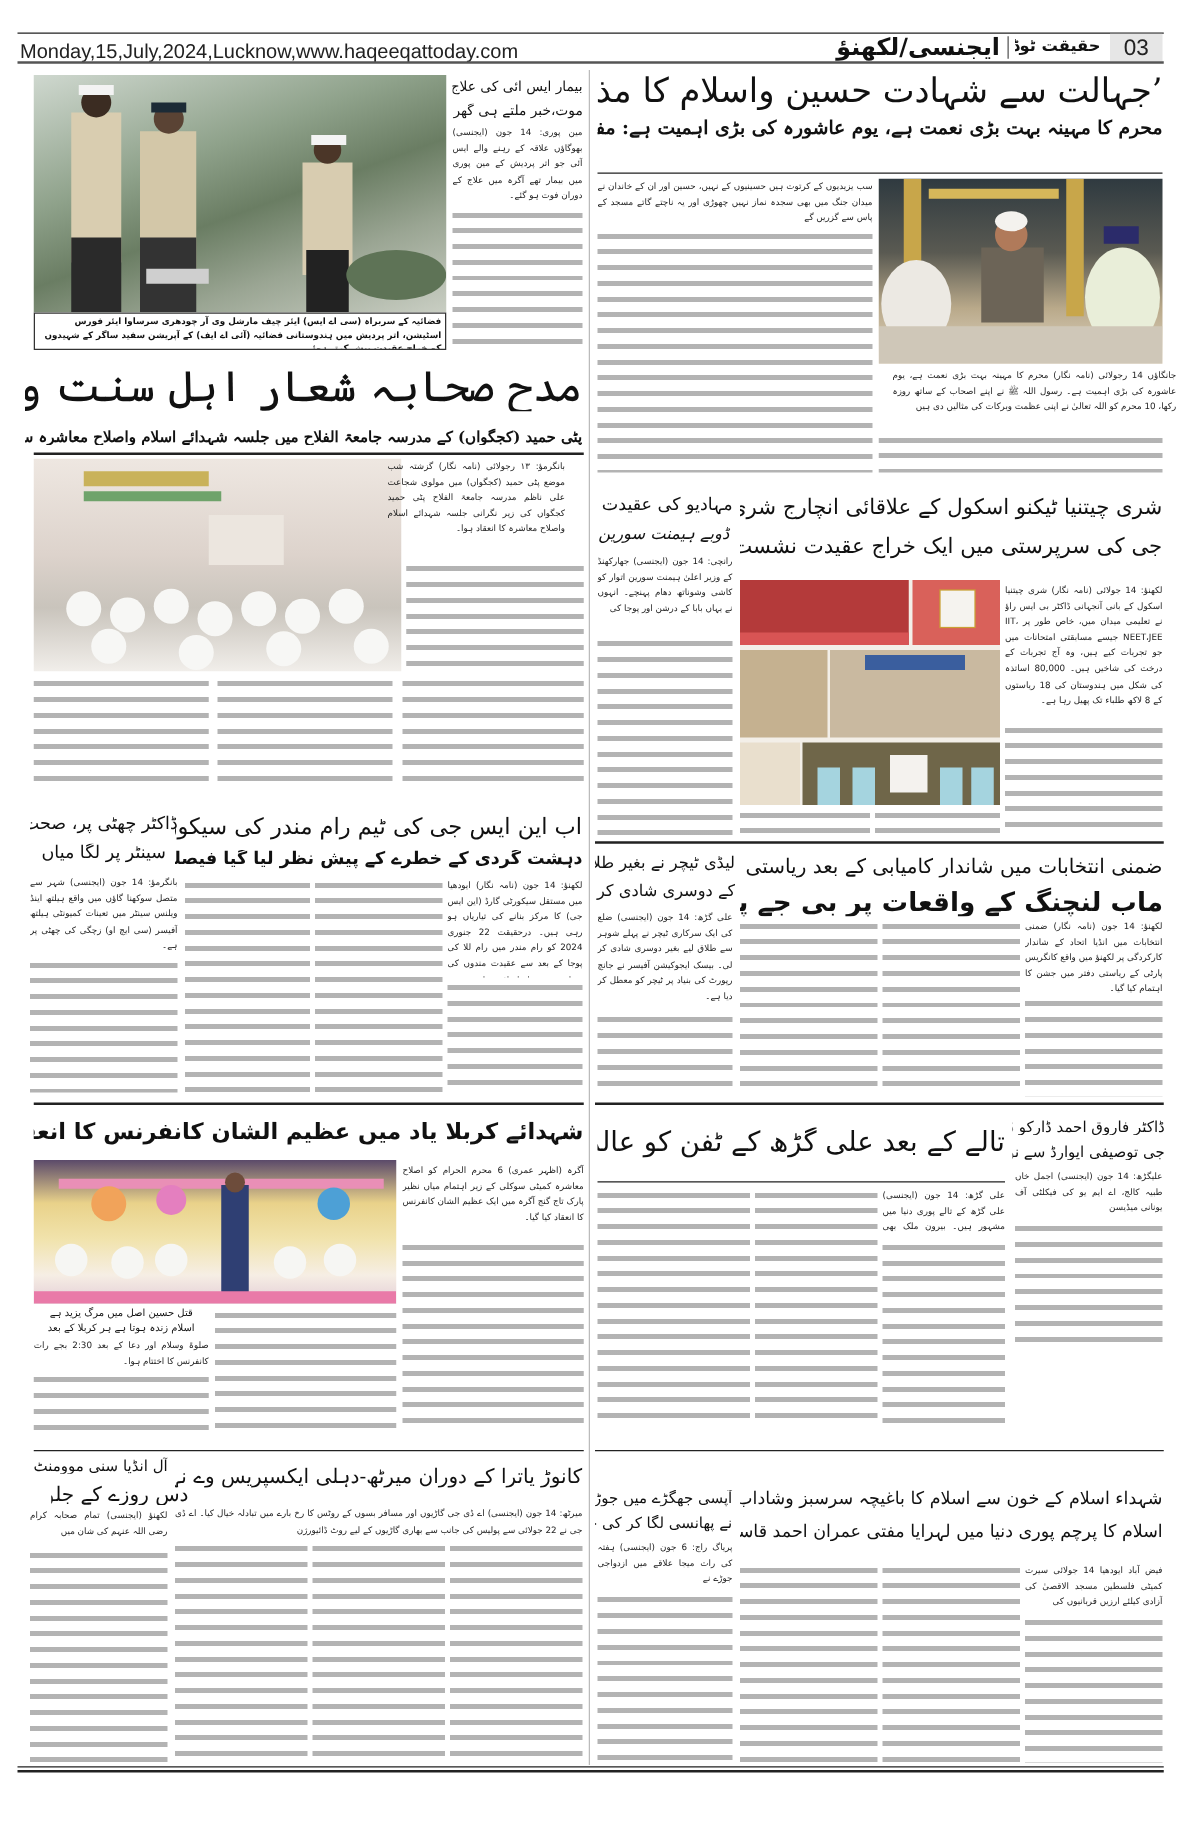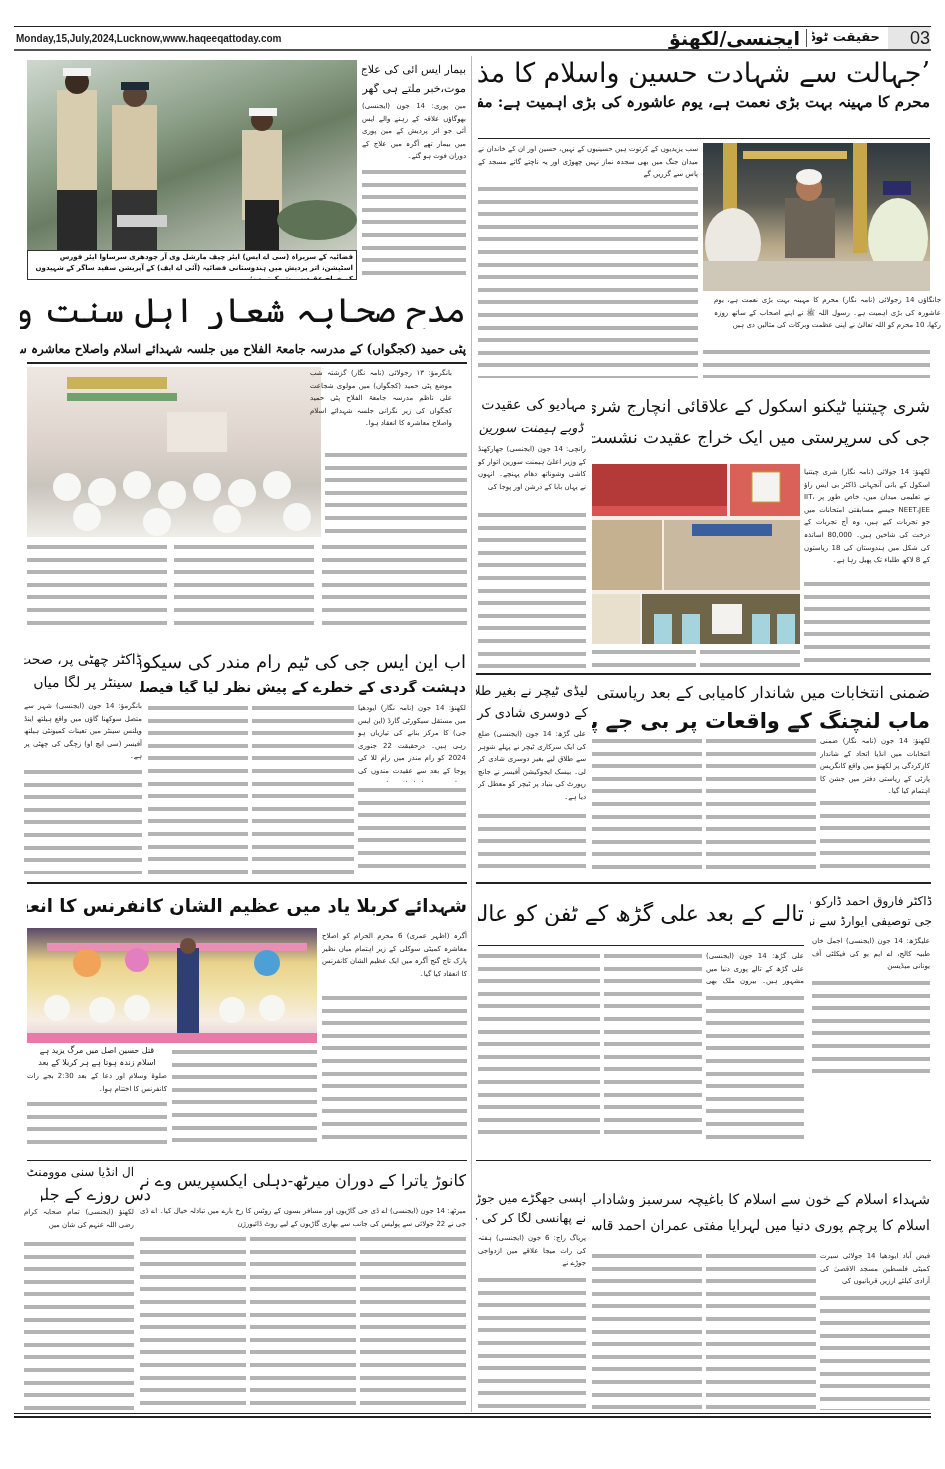--- a/index.html
+++ b/index.html
@@ -1,35 +1,35 @@
 <!DOCTYPE html>
 <html><head>
 <meta charset="utf-8">
 <style>
   * { box-sizing: border-box; margin: 0; padding: 0; }
   html, body { width: 945px; height: 1469px; background: #ffffff; overflow: hidden; }
   body { position: relative; font-family: "DejaVu Sans", sans-serif; color: #111; }
   .abs { position: absolute; }
   .rtl { direction: rtl; text-align: right; }
-  .center { text-align: right; }
+  .center { text-align: center; }
   .rule { position: absolute; background: #222; }
   .hl { font-family: "DejaVu Serif", serif; color: #111; line-height: 1.1; white-space: nowrap; overflow: hidden; }
   .hl-bold { font-family: "DejaVu Sans", sans-serif; font-weight: bold; }
   .body-text { font-family: "DejaVu Sans", sans-serif; font-size: 7px; line-height: 12.6px; color: #222; overflow: hidden; direction: rtl; text-align: justify; }
   .lines { position: absolute; overflow: hidden;
     background-image: repeating-linear-gradient(to bottom, transparent 0, transparent 4px, #9a9a9a 4px, #9a9a9a 8px, transparent 8px, transparent 12.6px); opacity: .75; }
   .photo { position: absolute; overflow: hidden; }
   .caption { position: absolute; font-size: 7px; line-height: 11px; direction: rtl; text-align: right; background: #fff; border: 1px solid #333; padding: 1px 3px; overflow: hidden; }
   .colsep { position: absolute; width: 1px; background: #bbb; }
 </style>
 </head>
 <body>
 
 <div class="rule" style="left:14px;top:26px;width:917px;height:1px;"></div>
-<div class="abs" style="left:16px;top:33px;font-family:'Liberation Sans',sans-serif;font-size:10px;font-weight:bold;color:#222;">Monday,15,July,2024,Lucknow,www.haqeeqattoday.com</div>
+<div class="abs" style="left:16px;top:33px;font-family:'Liberation Sans',sans-serif;font-size:16px;font-weight:normal;color:#222;">Monday,15,July,2024,Lucknow,www.haqeeqattoday.com</div>
 <div class="abs rtl hl hl-bold" style="left:560px;top:28px;width:240px;font-size:19px;">ایجنسی/لکھنؤ</div>
 <div class="abs" style="left:806px;top:29px;width:1px;height:18px;background:#555;"></div>
 <div class="abs rtl hl hl-bold" style="left:812px;top:30px;width:68px;font-size:13px;">حقیقت ٹوڈے</div>
 <div class="abs center" style="left:888px;top:27px;width:42px;height:22px;background:#e6e6e6;font-family:'Liberation Sans',sans-serif;font-size:18px;line-height:22px;color:#222;">03</div>
 <div class="rule" style="left:14px;top:49px;width:917px;height:2px;background:#555;"></div>
 
 <div class="photo" style="left:27px;top:60px;width:330px;height:190px;background:linear-gradient(160deg,#cfd8cf 0%,#8fa28b 35%,#6a7d63 55%,#9aa593 75%,#c9cec3 100%);">
   <svg width="330" height="190">
     <rect x="30" y="30" width="40" height="120" fill="#d9cdb0"></rect>
     <rect x="30" y="130" width="40" height="60" fill="#2a2a2a"></rect>

